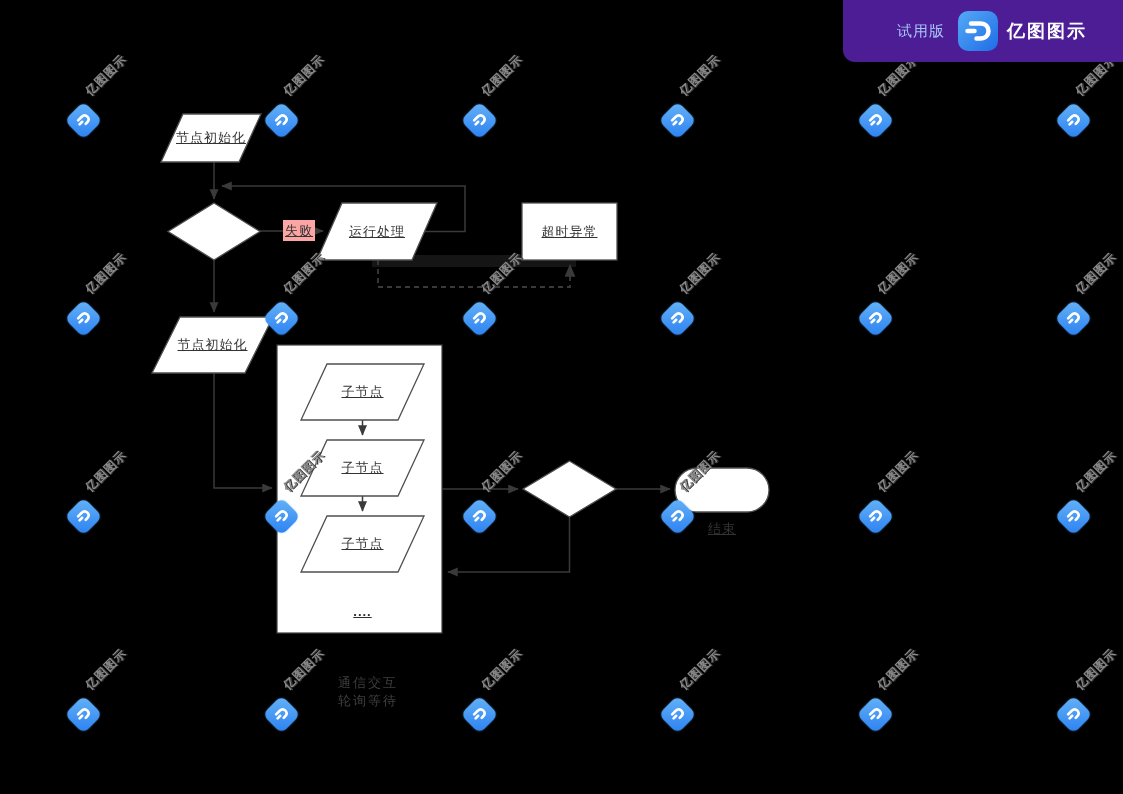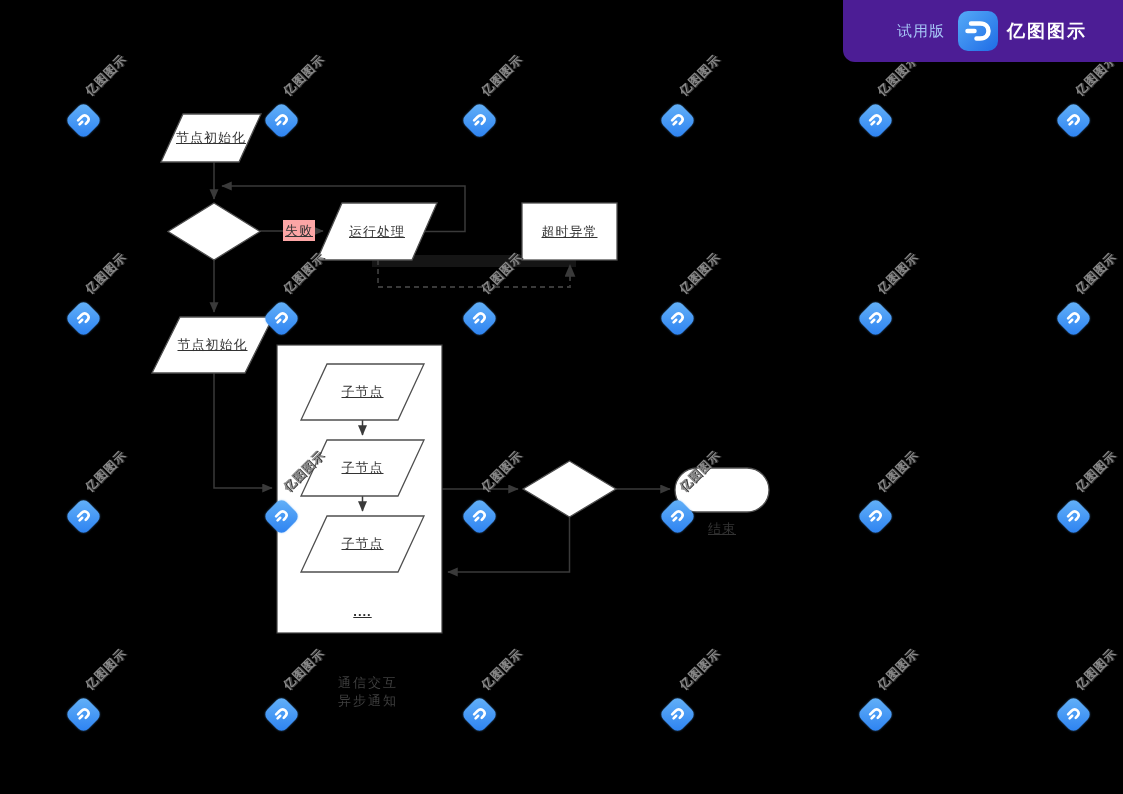--- a/index.html
+++ b/index.html
@@ -81,21 +81,21 @@
   <div class="label" style="left:317px;top:203px;width:120px;height:57px;">运行处理</div>
   <div class="label" style="left:522px;top:203px;width:95px;height:57px;text-align:center;">超时异常</div>
   <div class="label" style="left:152px;top:317px;width:121px;height:56px;">节点初始化</div>
   <div class="label" style="left:301px;top:364px;width:123px;height:56px;">子节点</div>
   <div class="label" style="left:301px;top:440px;width:123px;height:56px;">子节点</div>
   <div class="label" style="left:301px;top:516px;width:123px;height:56px;">子节点</div>
   <div class="label ellipsis" style="left:330px;top:602px;width:65px;height:18px;">....</div>
   <div class="label" style="left:675px;top:468px;width:94px;height:49px;margin-top:36px;">结束</div>
 
   <div class="note" style="left:338px;top:674px;">通信交互</div>
-  <div class="note" style="left:338px;top:692px;">异步通知</div>
+  <div class="note" style="left:338px;top:692px;">轮询等待</div>
 
   <div id="watermarks">
       <div class="wm" style="left: 70px; top: 106.5px;">
         <div class="wm-badge">
           <svg class="wm-glyph" viewBox="0 0 40 40">
             <path d="M13 12.5 H22 C28 12.5 30.5 16 30.5 20 C30.5 24 28 27.5 22 27.5 H18.5" fill="none" stroke="#fff" stroke-width="5" stroke-linecap="round"></path>
             <line x1="9.5" y1="20" x2="16.5" y2="20" stroke="#fff" stroke-width="5" stroke-linecap="round"></line>
           </svg>
         </div>
         <div class="wm-text">亿图图示</div>

